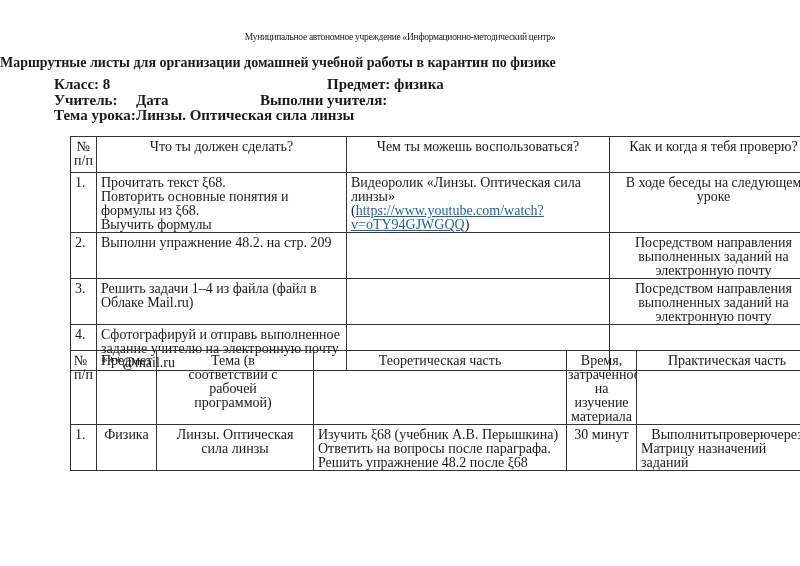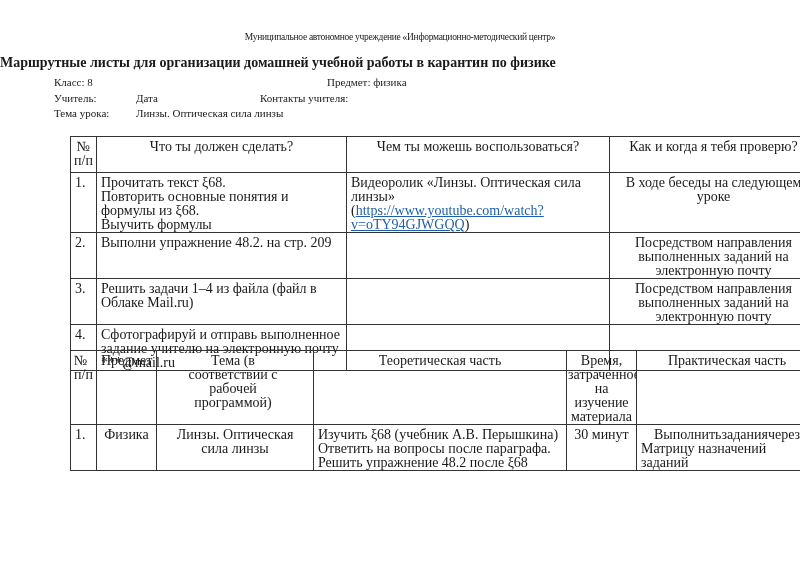--- a/index.html
+++ b/index.html
@@ -4,41 +4,41 @@
 <style>
   html, body { margin: 0; padding: 0; background: #ffffff; }
   body {
     width: 800px; height: 566px; position: relative; overflow: hidden;
     font-family: "Liberation Serif", "DejaVu Serif", serif;
     color: #1a1a1a;
   }
   .abs { position: absolute; white-space: nowrap; }
   .org { top: 32px; left: 0; width: 800px; text-align: center; font-size: 9.5px; letter-spacing: -0.3px; }
   .title { top: 55px; left: 0; width: 800px; text-align: left; font-size: 14px; font-weight: bold; }
-  .meta { font-size: 11px; }
+  .meta { font-size: 15px; font-weight: bold; }
   table { position: absolute; border-collapse: collapse; table-layout: fixed; font-size: 14px; line-height: 14px; margin-left: 44px; }
   td, th { border: 1.5px solid #333; vertical-align: top; padding: 3px 4px 0 4px; font-weight: normal; overflow: hidden; }
   th { text-align: center; }
   .c { text-align: center; }
   a.link { color: #1f5fa8; text-decoration: underline; }
   .t1 { left: 26px; top: 136px; width: 747px; }
   .t2 { left: 26px; top: 350px; width: 747px; }
   .spread { display: flex; justify-content: center; }
 </style>
 </head>
 <body>
 
 <div class="abs org">Муниципальное автономное учреждение «Информационно-методический центр»</div>
 <div class="abs title">Маршрутные листы для организации домашней учебной работы в карантин по физике</div>
 
 <div class="abs meta" style="left:54px; top:76px;">Класс: 8</div>
 <div class="abs meta" style="left:136px; top:76px;margin-top:16px;">Дата</div>
 <div class="abs meta" style="left:327px; top:76px;">Предмет: физика</div>
 <div class="abs meta" style="left:54px; top:92px;">Учитель:</div>
-<div class="abs meta" style="left:260px; top:92px;">Контакты учителя:</div>
+<div class="abs meta" style="left:260px; top:92px;">Выполни учителя:</div>
 <div class="abs meta" style="left:54px; top:107px;">Тема урока:</div>
 <div class="abs meta" style="left:136px; top:107px;">Линзы. Оптическая сила линзы</div>
 
 <table class="t1">
   <colgroup>
     <col style="width:26px">
       <col style="width:250px">
       <col style="width:263px">
       <col style="width:208px">
   </colgroup>
@@ -107,20 +107,20 @@
     <td class="c" style="padding-left:14px;padding-right:14px;">Линзы. Оптическая сила линзы</td>
     <td>
       <div>Изучить ξ68 (учебник А.В. Перышкина)</div>
       <div>Ответить на вопросы после параграфа.</div>
       <div>Решить упражнение 48.2 после ξ68</div>
     </td>
     <td class="c">30 минут</td>
     <td>
       <div class="spread">
         <span>Выполнить</span>
-        <span>задания</span>
+        <span>проверю</span>
         <span>через</span>
       </div>
       <div>Матрицу назначений заданий</div>
     </td>
   </tr>
 </tbody>
   </table>
 
 </body></html>

